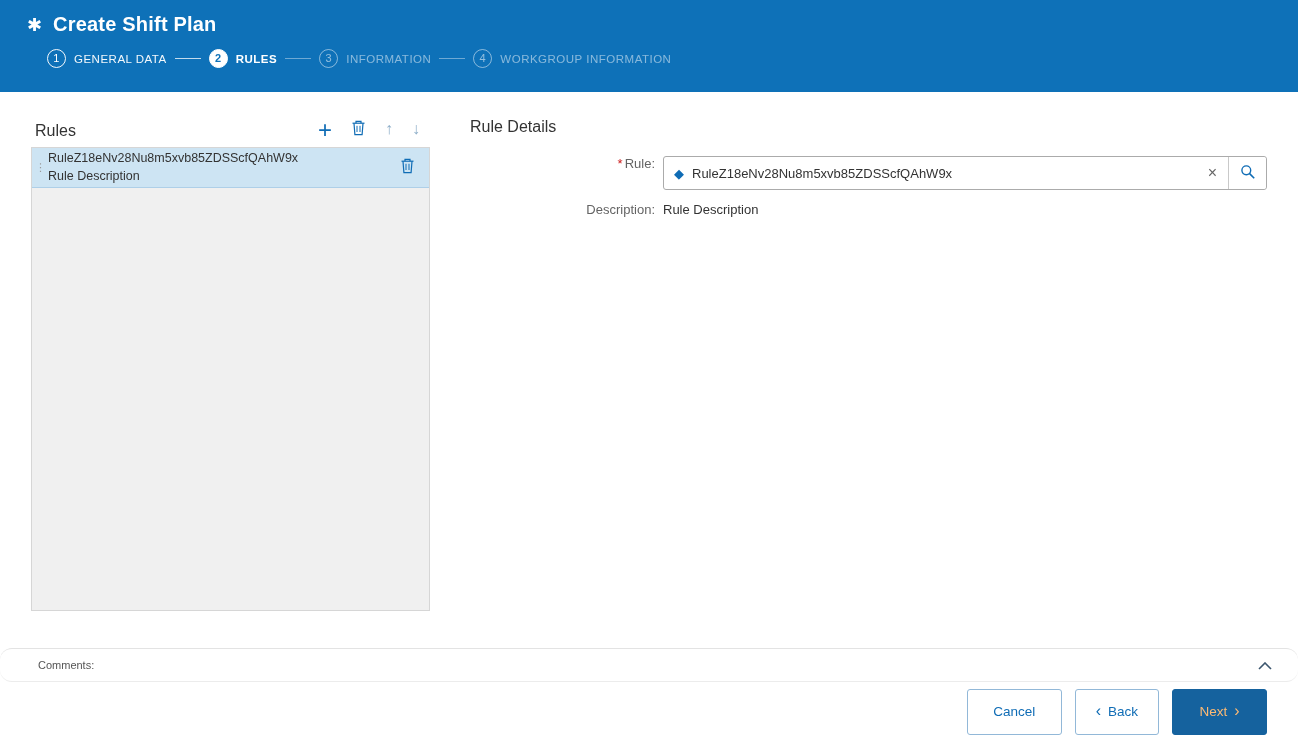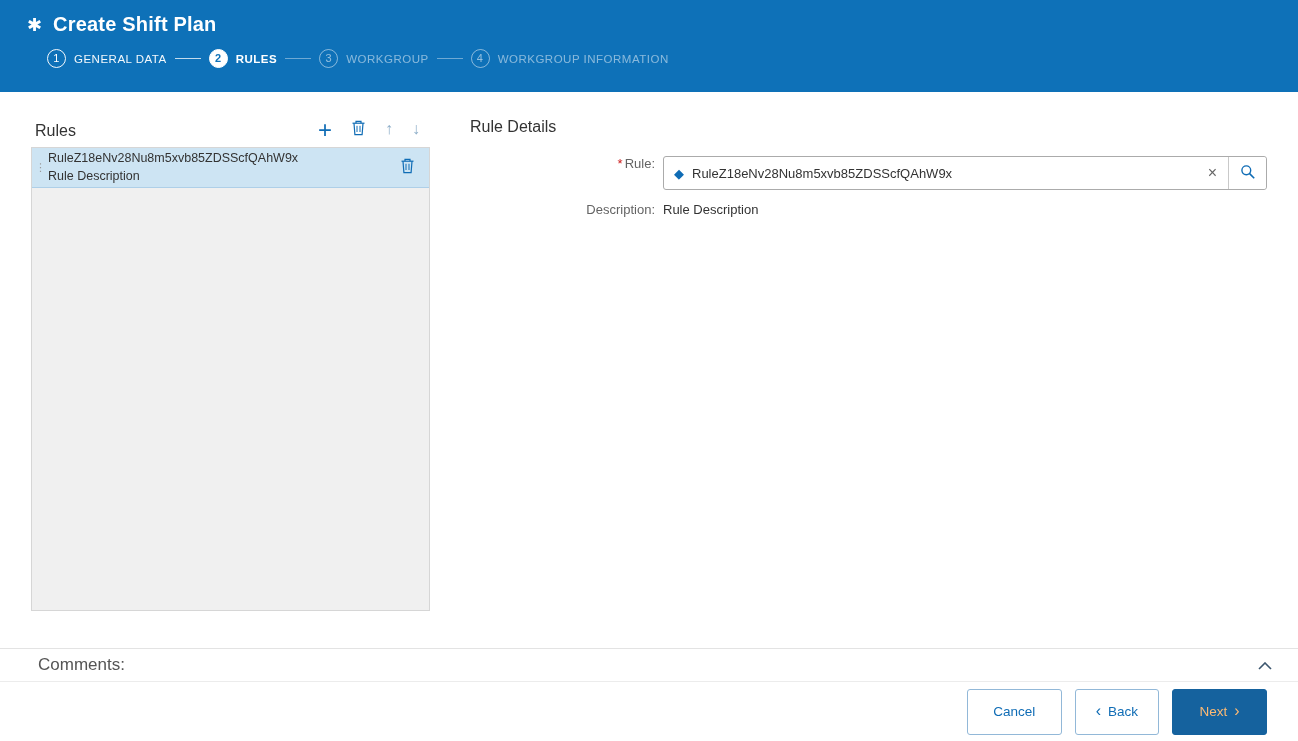--- a/index.html
+++ b/index.html
@@ -65,21 +65,21 @@
   .combo input{flex:1;border:none;outline:none;background:transparent;font-size:13px;color:#333;
                font-family:inherit;min-width:0;padding:0;}
   .clear-btn{border:none;background:none;cursor:pointer;color:#666;font-size:16px;line-height:1;padding:0 11px;}
   .vh-btn{border:none;border-left:1px solid #c9c9c9;background:#fff;width:38px;height:100%;
           display:flex;align-items:center;justify-content:center;cursor:pointer;border-radius:0 3px 3px 0;}
   .static-value{font-size:13px;color:#333;}
 
   
   .comments-bar{flex:0 0 34px;display:flex;align-items:center;justify-content:space-between;
                 border-top:1px solid #e3e3e3;border-bottom:1px solid #ececec;
-                padding:0 22px 0 38px;font-size:17px;color:#555;background:#fff;}
+                padding:0 22px 0 38px;font-size:11px;color:#555;background:#fff;border-radius:12px;}
   .collapse-btn{background:none;border:none;cursor:pointer;display:flex;align-items:center;padding:2px 4px;}
 
   
   footer{flex:0 0 59px;display:flex;align-items:center;justify-content:flex-end;gap:13px;
          padding-right:31px;background:#fff;}
   .btn{height:46px;border-radius:3px;font-size:13.5px;font-family:inherit;cursor:pointer;
        display:flex;align-items:center;justify-content:center;gap:7px;padding:0 20px;}
   .btn .chev{font-size:16px;line-height:1;margin-top:-1px;}
   .btn.secondary{background:#fff;border:1px solid #92b8d8;color:var(--accent);min-width:84px;}
   .btn.cancel{min-width:95px;}
@@ -101,21 +101,21 @@
         <span class="slabel">GENERAL DATA</span>
       </div>
       <span class="connector"></span>
       <div class="step active">
         <span class="circle">2</span>
         <span class="slabel">RULES</span>
       </div>
       <span class="connector faded"></span>
       <div class="step todo">
         <span class="circle">3</span>
-        <span class="slabel">WORKGROUP</span>
+        <span class="slabel">INFORMATION</span>
       </div>
       <span class="connector faded"></span>
       <div class="step todo">
         <span class="circle">4</span>
         <span class="slabel">WORKGROUP INFORMATION</span>
       </div>
     </nav>
   </header>
 
   <main>

